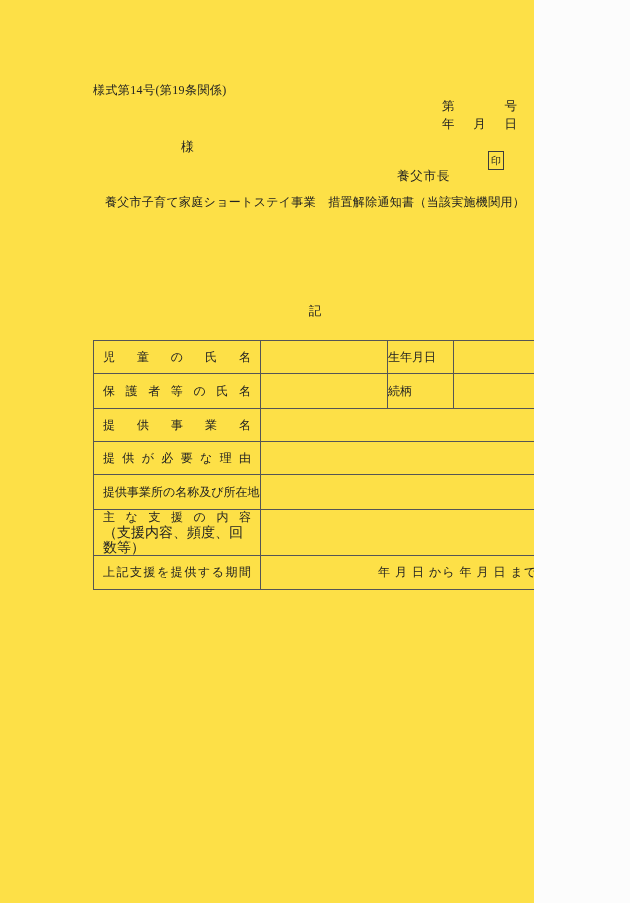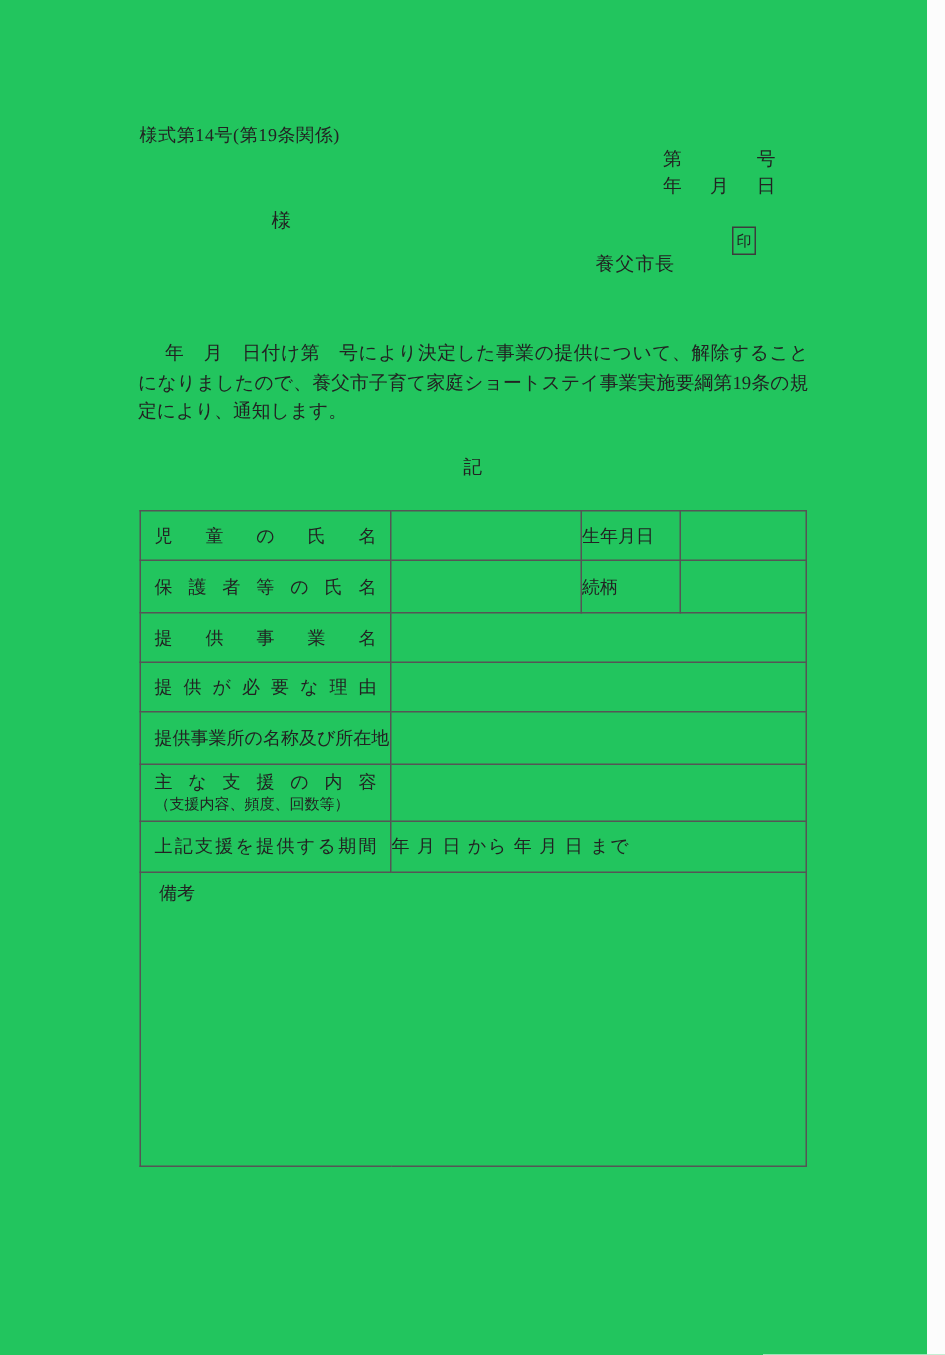--- a/index.html
+++ b/index.html
@@ -1,20 +1,20 @@
 <!DOCTYPE html>
 <html><head>
 <meta charset="utf-8">
 <style>
   html, body { margin: 0; padding: 0; background: #fcfcfc; }
   .page {
     position: relative;
-    width: 618px;
+    width: 534px;
     height: 903px;
-    background: #22c55e;
+    background: #fde047;
     font-family: "Liberation Serif", "DejaVu Serif", serif;
     color: #222;
     overflow: hidden;
   }
   .abs { position: absolute; }
   .jc { display: flex; justify-content: space-between; }
 
   .form-number { left: 93px; top: 82px; font-size: 12px; letter-spacing: 0.4px; }
   .doc-number  { left: 442px; top: 98px;  width: 75px; font-size: 12.5px; }
   .date-line   { left: 442px; top: 116px; width: 75px; font-size: 12.5px; }
@@ -41,24 +41,24 @@
     width: 444px;
   }
   .main-table td {
     border: 1px solid #555;
     font-size: 12px;
     padding: 0;
     vertical-align: middle;
     overflow: hidden;
   }
   .lbl  { padding: 0 9px !important; }
-  .sm   { font-size: 10px; }
+  .sm   { font-size: 14px; }
   .ctr  { text-align: left; }
   .two-line { line-height: 15px; }
-  .period-val { text-align: left; letter-spacing: 1px; }
+  .period-val { text-align: right; letter-spacing: 1px; }
   .remarks {
     vertical-align: top !important;
     padding: 5px 0 0 12px !important;
   }
 </style>
 </head>
 <body>
 
 <div class="page">
 
@@ -76,22 +76,22 @@
   </div>
 
   <div class="abs addressee">様</div>
 
   <div class="abs issuer">養父市長</div>
 
   <div class="abs seal-box">
     <span>印</span>
   </div>
 
-
-  <p class="abs body-text">年　月　日付け第　号により決定した事業の提供について、解除することになりましたので、養父市子育て家庭ショートステイ事業実施要綱第19条の規定により、通知します。</p>
+  <div class="abs title">養父市子育て家庭ショートステイ事業　措置解除通知書（当該実施機関用）</div>
+
 
   <div class="abs record">記</div>
 
   <table class="abs main-table">
     <colgroup>
       <col style="width:167px">
       <col style="width:127px">
       <col style="width:66px">
       <col style="width:84px">
     </colgroup>
@@ -199,21 +199,16 @@
               <span>提</span>
               <span>供</span>
               <span>す</span>
               <span>る</span>
               <span>期</span>
               <span>間</span>
             </div>
       </td>
       <td colspan="3" class="period-val">年 月 日 から 年 月 日 まで</td>
     </tr>
-    <tr style="height:196px">
-      <td colspan="4" class="remarks">
-        <span>備考</span>
-      </td>
-    </tr>
   </tbody>
     </table>
 
 </div>
 
 </body></html>

